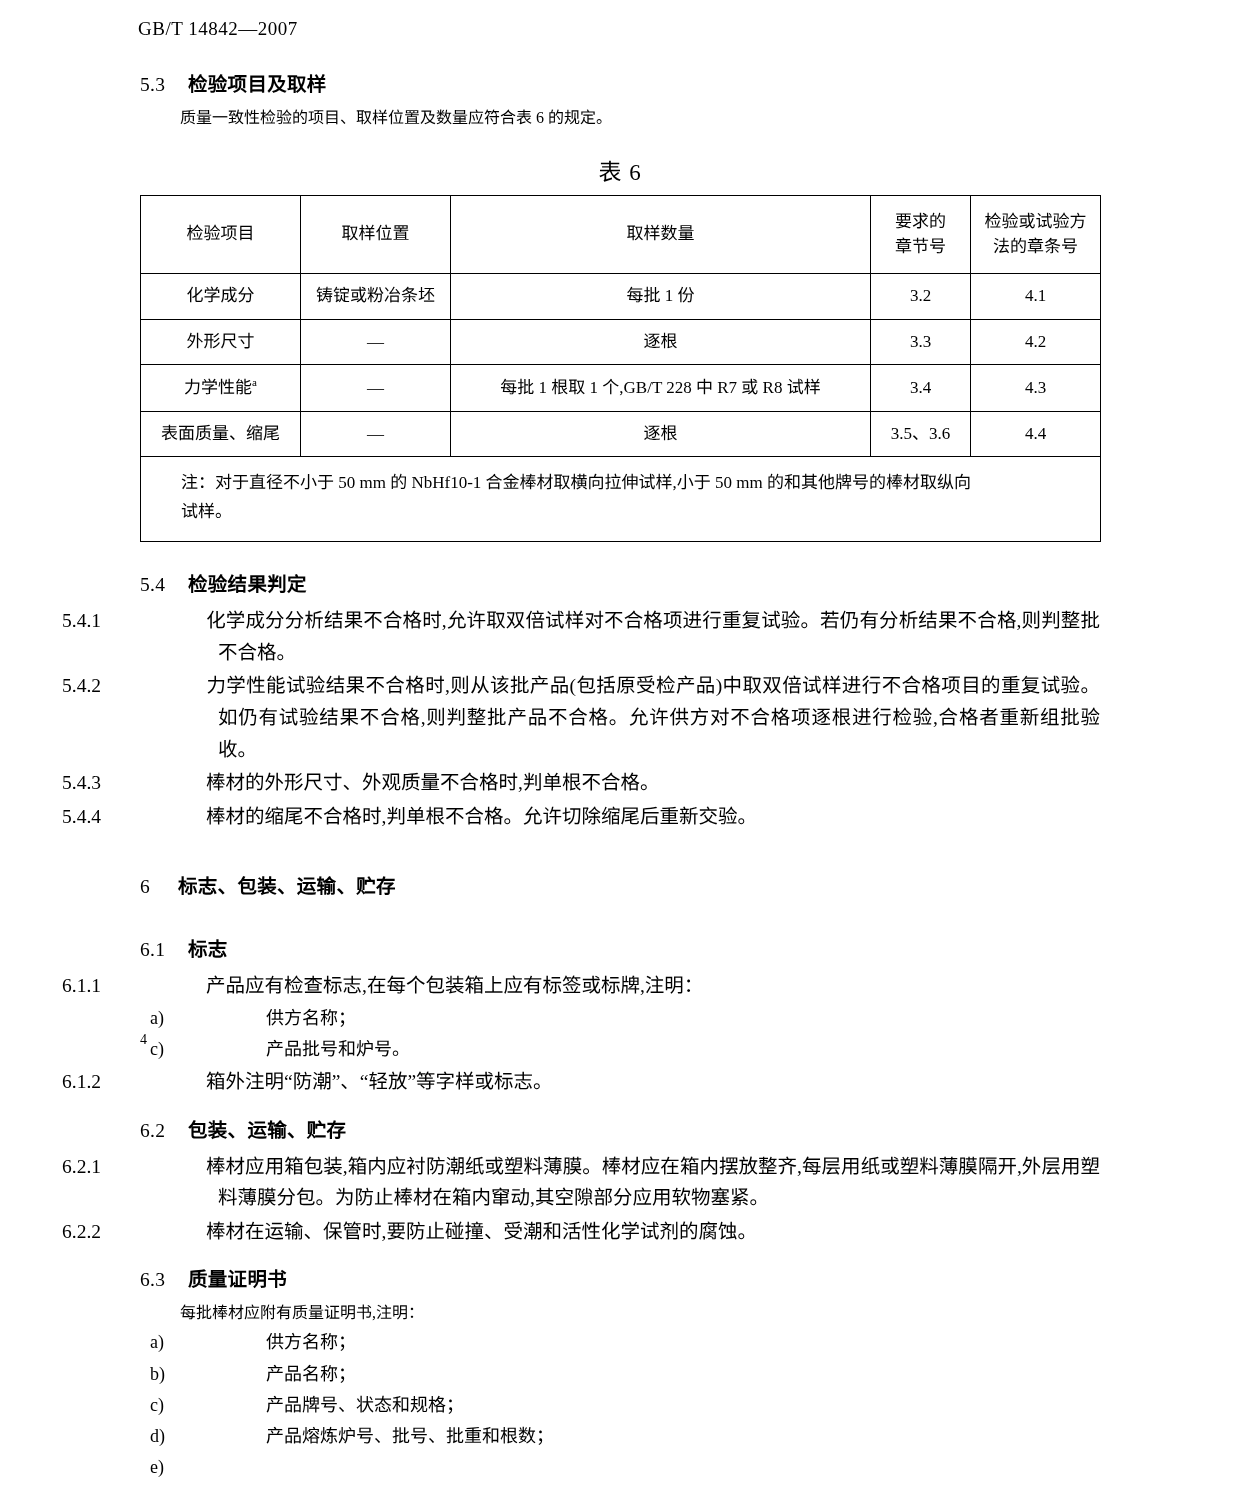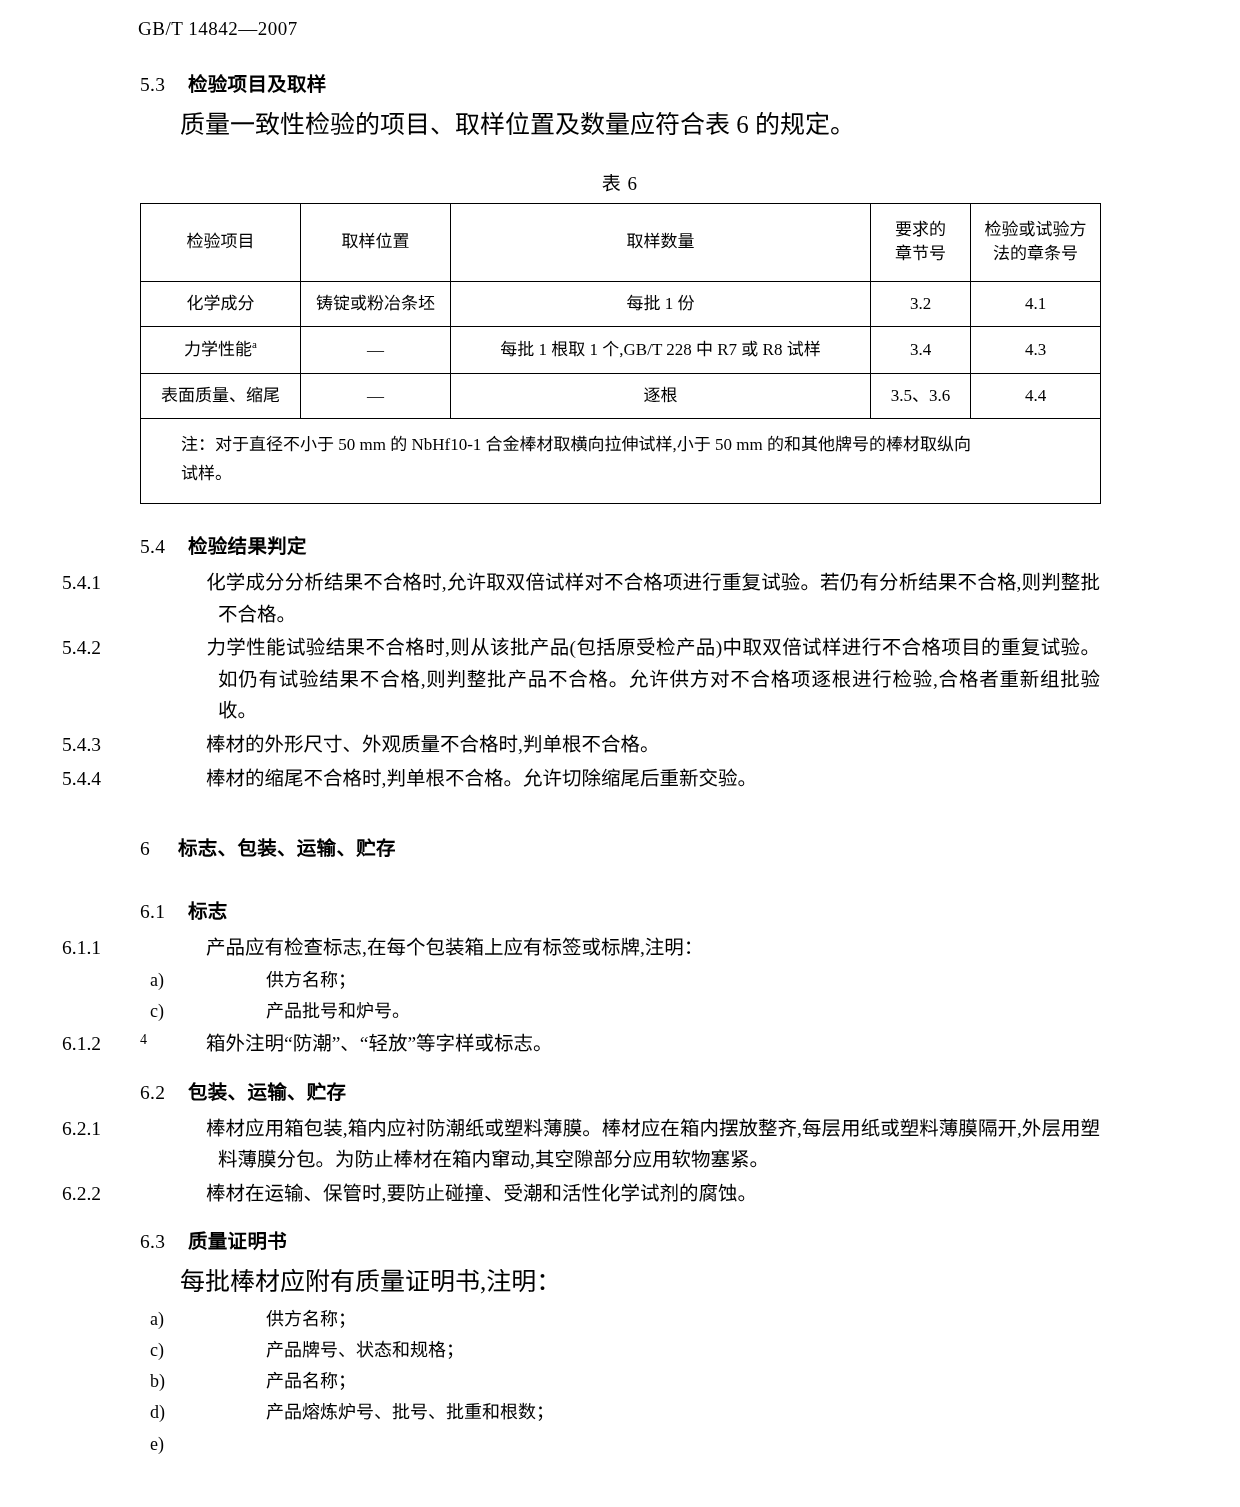--- a/index.html
+++ b/index.html
@@ -34,21 +34,21 @@
     font-weight: bold;
     margin: 16px 0 8px 0;
     letter-spacing: 0.3px;
   }
   .sec-head .num {
     display: inline-block;
     min-width: 48px;
     font-weight: normal;
   }
   .para {
-    font-size: 25px;
+    font-size: 16px;
     line-height: 1.62;
     margin: 2px 0;
     text-align: justify;
   }
   .para.indent {
     text-indent: 40px;
   }
   .hang {
     font-size: 19.5px;
     line-height: 1.62;
@@ -67,21 +67,21 @@
     margin: 2px 0;
     padding-left: 130px;
     text-indent: -60px;
   }
   .list-item .marker {
     display: inline-block;
     width: 56px;
   }
   .table-caption {
     text-align: center;
-    font-size: 19px;
+    font-size: 23px;
     margin: 22px 0 8px 0;
     letter-spacing: 1px;
   }
   table.t6 {
     border-collapse: collapse;
     width: 960px;
     margin: 0 auto;
     table-layout: fixed;
   }
   table.t6 td {
@@ -157,20 +157,27 @@
       </tr>
 
       <tr>
         <td>化学成分</td>
         <td>铸锭或粉冶条坯</td>
         <td>每批 1 份</td>
         <td>3.2</td>
         <td>4.1</td>
       </tr>
 
+      <tr>
+        <td>外形尺寸</td>
+        <td>—</td>
+        <td>逐根</td>
+        <td>3.3</td>
+        <td>4.2</td>
+      </tr>
 
       <tr>
         <td><span>力学性能</span><span class="sup">a</span></td>
         <td>—</td>
         <td>每批 1 根取 1 个,GB/T 228 中 R7 或 R8 试样</td>
         <td>3.4</td>
         <td>4.3</td>
       </tr>
 
       <tr>
@@ -245,24 +252,24 @@
 
   <div class="sec-head">
     <span class="num">6.3</span><span>质量证明书</span>
   </div>
   <div class="para indent">每批棒材应附有质量证明书,注明：</div>
 
   <div class="list-item">
     <span class="marker">a)</span><span>供方名称；</span>
   </div>
   <div class="list-item">
+    <span class="marker">b)</span><span>产品名称；</span>
+  </div>
+  <div class="list-item">
     <span class="marker">c)</span><span>产品牌号、状态和规格；</span>
-  </div>
-  <div class="list-item">
-    <span class="marker">b)</span><span>产品名称；</span>
   </div>
   <div class="list-item">
     <span class="marker">d)</span><span>产品熔炼炉号、批号、批重和根数；</span>
   </div>
   <div class="list-item">
     <span class="marker">e)</span>
   </div>
 
   <div class="footer-num">4</div>
 </div>

